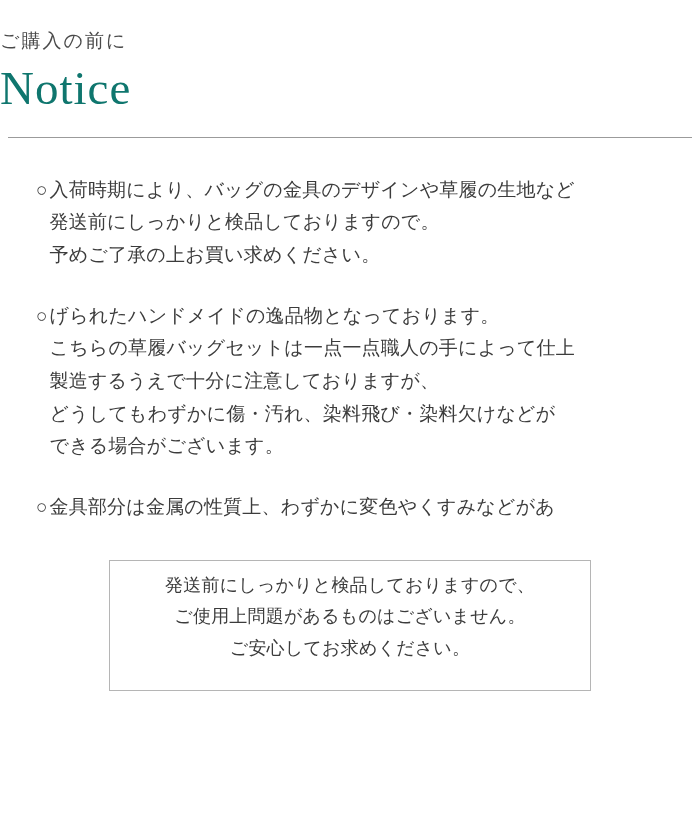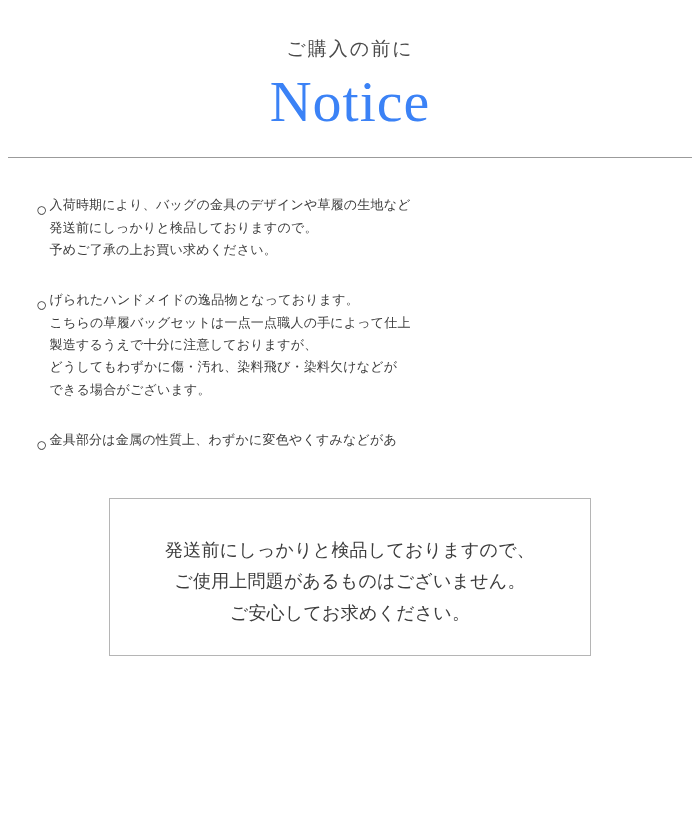--- a/index.html
+++ b/index.html
@@ -14,36 +14,36 @@
     color: #3c3c3c;
     overflow: hidden;
   }
   .page {
     position: relative;
     width: 700px;
     height: 832px;
     box-sizing: border-box;
   }
   .header {
-    text-align: center;
-    padding-top: 36px;
+    text-align: left;
+    padding-top: 28px;
   }
   .header-sub {
     font-family: "Liberation Serif", serif;
     font-size: 19px;
     letter-spacing: 2px;
     color: #4a4a4a;
     line-height: 1.4;
   }
   .header-title {
     font-family: "Liberation Serif", serif;
-    font-size: 58px;
+    font-size: 47px;
     font-weight: 400;
     letter-spacing: 1px;
-    color: #3b82f6;
+    color: #0f766e;
     margin-top: 6px;
     line-height: 1.15;
   }
   .divider {
     border: 0;
     border-top: 1px solid #9b9b9b;
     margin: 22px 8px 0 8px;
   }
   .content {
     padding: 36px 36px 0 36px;
@@ -57,34 +57,34 @@
     font-size: 19px;
     line-height: 1.72;
     color: #3c3c3c;
     flex: 0 0 auto;
     margin-right: 2px;
   }
   .note-lines {
     flex: 1 1 auto;
   }
   .note-line {
-    font-size: 13px;
+    font-size: 19px;
     line-height: 1.72;
     color: #3c3c3c;
     letter-spacing: 0.2px;
     white-space: nowrap;
   }
   .callout-wrap {
     display: flex;
     justify-content: center;
     margin-top: 36px;
   }
   .callout {
     border: 1px solid #b5b5b5;
-    padding: 36px 30px 26px 30px;
+    padding: 9px 30px 26px 30px;
     text-align: center;
     min-width: 420px;
   }
   .callout-line {
     font-size: 18px;
     line-height: 1.75;
     color: #3c3c3c;
     letter-spacing: 0.2px;
     white-space: nowrap;
   }

